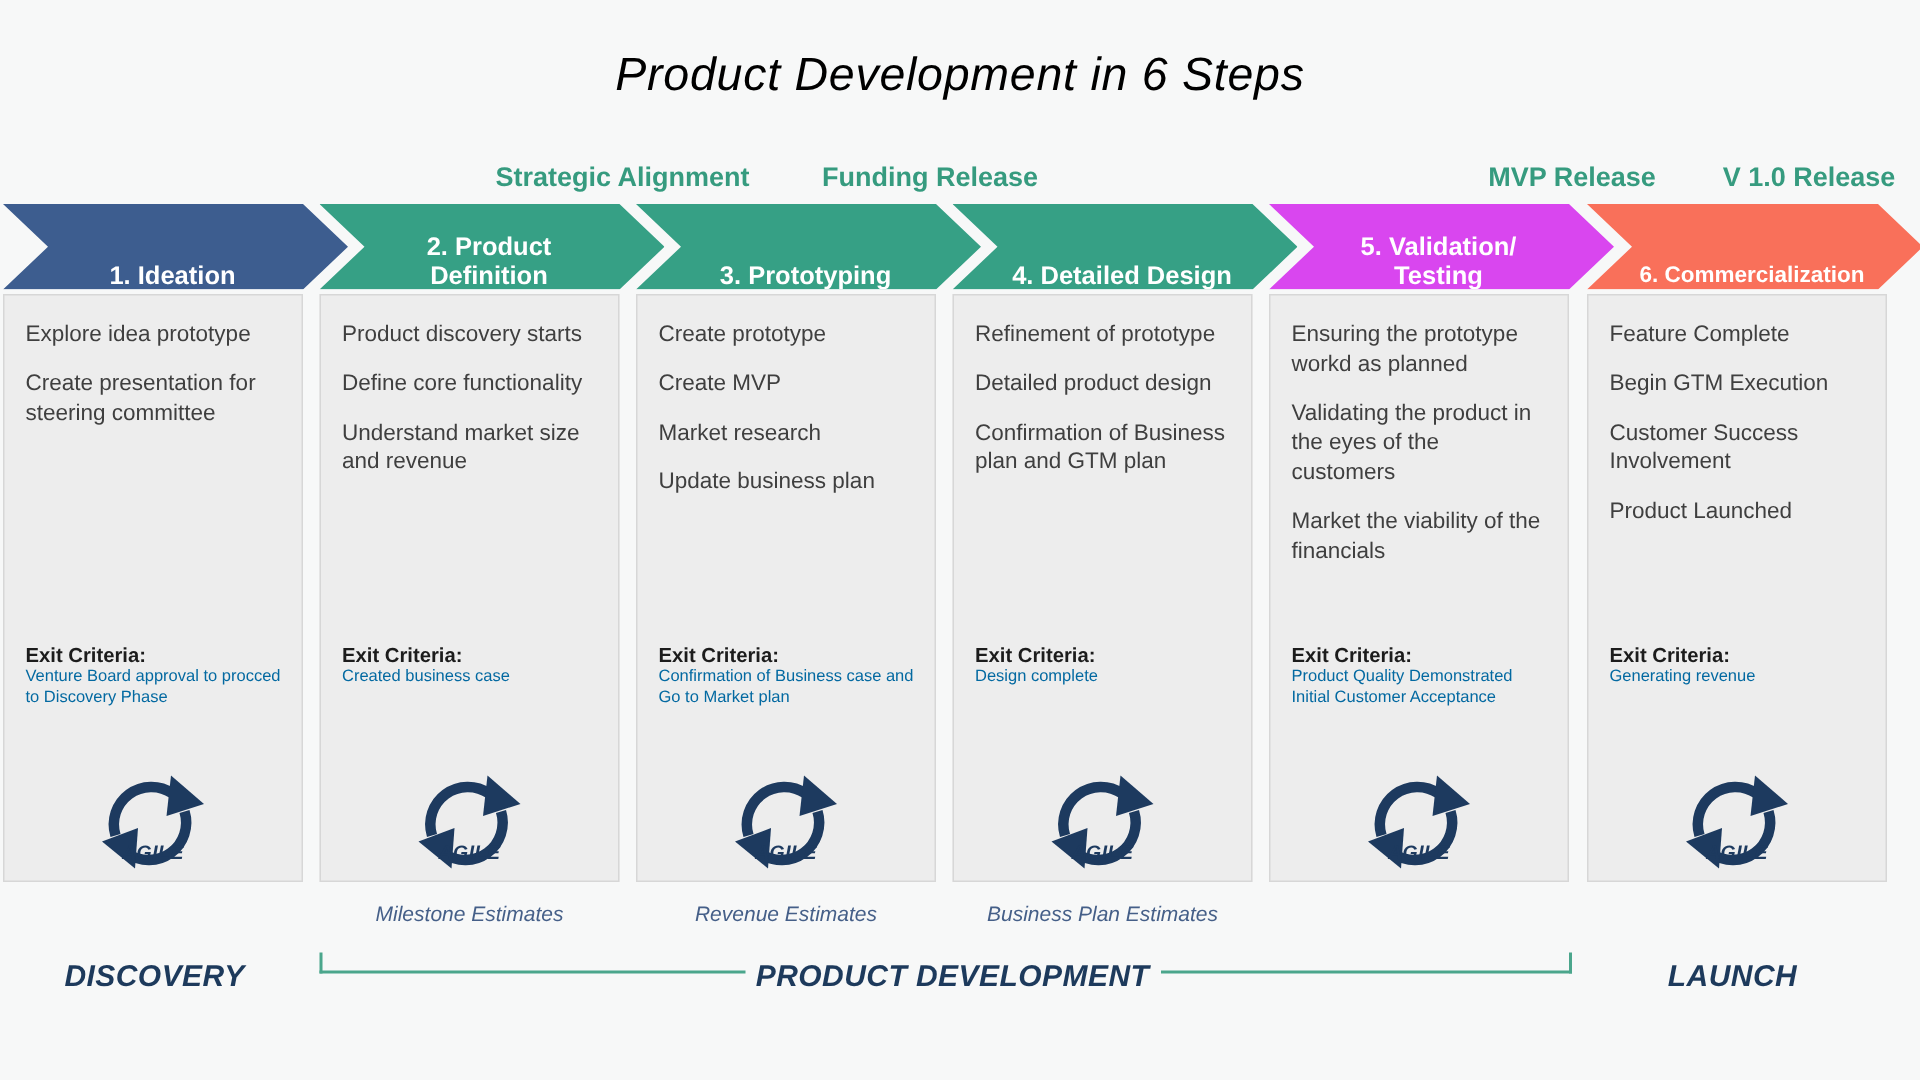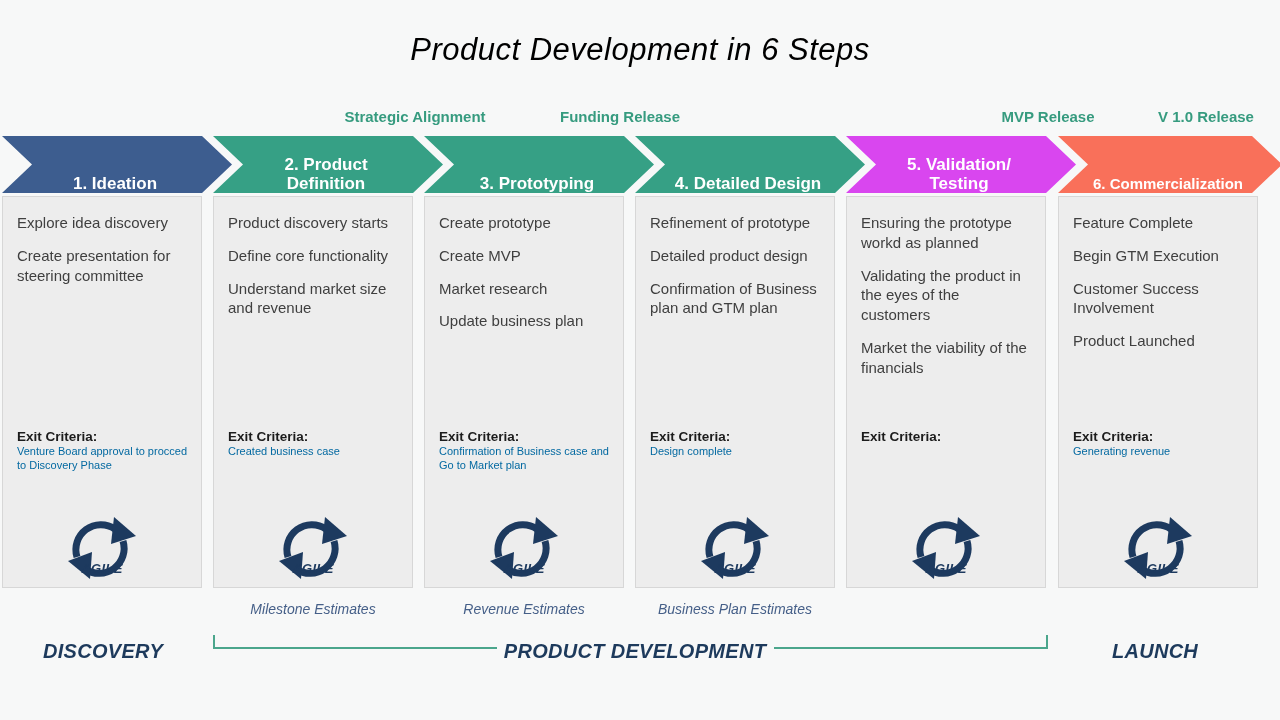--- a/index.html
+++ b/index.html
@@ -7,21 +7,21 @@
     width:1280px;height:720px;position:relative;overflow:hidden;
     background:#f7f8f8;
     font-family:"Liberation Sans","DejaVu Sans",sans-serif;
   }
   .title{
     position:absolute;top:32px;left:0;right:0;text-align:center;
     font-size:31px;font-weight:normal;font-style:italic;color:#000000;letter-spacing:.5px;
   }
   
   .tl{position:absolute;top:108px;transform:translateX(-50%);font-weight:700;
-      font-size:15px;color:#369b7f;white-space:nowrap;text-align:center;}
+      font-size:18px;color:#369b7f;white-space:nowrap;text-align:center;}
   .tl1{left:415px}.tl2{left:620px}.tl3{left:1048px}.tl4{left:1206px}
   
   .arrow{
     position:absolute;top:136px;height:57px;display:flex;align-items:flex-end;justify-content:center;
     clip-path:polygon(0 0,calc(100% - 30px) 0,100% 50%,calc(100% - 30px) 100%,0 100%,30px 50%);
     color:#fff;font-weight:bold;text-align:center;font-size:17px;line-height:1.12;
     padding-left:26px;padding-right:30px;box-sizing:border-box;
   }
   .arrow span{display:inline-block;max-width:150px;}
   .a1{left:2px;width:230px;background:#3d5d8f;}
@@ -84,21 +84,21 @@
     <span>4. Detailed Design</span>
   </div>
 <div class="arrow a5">
     <span>5. Validation/ Testing</span>
   </div>
 <div class="arrow a6">
     <span>6. Commercialization</span>
   </div>
 
 <div class="card c1">
-  <p class="item">Explore idea discovery</p>
+  <p class="item">Explore idea prototype</p>
   <p class="item">Create presentation for steering committee</p>
   <div class="exit">
     <p class="exit-h">Exit Criteria:</p>
     <p class="exit-b">Venture Board approval to procced to Discovery Phase</p>
   </div>
   <div class="agile">
     <svg viewBox="0 0 80 70">
       <path d="M15 44 A25 25 0 0 1 53 16" fill="none" stroke="#1d3a5f" stroke-width="7"></path>
       <polygon points="52,4 74,23 49,31" fill="#1d3a5f"></polygon>
       <path d="M61 28 A25 25 0 0 1 23 56" fill="none" stroke="#1d3a5f" stroke-width="7"></path>
@@ -165,20 +165,21 @@
     <span class="agile-word">AGILE</span>
   </div>
 </div>
 
 <div class="card c5">
   <p class="item">Ensuring the prototype workd as planned</p>
   <p class="item">Validating the product in the eyes of the customers</p>
   <p class="item">Market the viability of the financials</p>
   <div class="exit">
     <p class="exit-h">Exit Criteria:</p>
+    <p class="exit-b">Product Quality Demonstrated Initial Customer Acceptance</p>
   </div>
   <div class="agile">
     <svg viewBox="0 0 80 70">
       <path d="M15 44 A25 25 0 0 1 53 16" fill="none" stroke="#1d3a5f" stroke-width="7"></path>
       <polygon points="52,4 74,23 49,31" fill="#1d3a5f"></polygon>
       <path d="M61 28 A25 25 0 0 1 23 56" fill="none" stroke="#1d3a5f" stroke-width="7"></path>
       <polygon points="30,39 6,48 28,66" fill="#1d3a5f"></polygon>
     </svg>
     <span class="agile-word">AGILE</span>
   </div>

